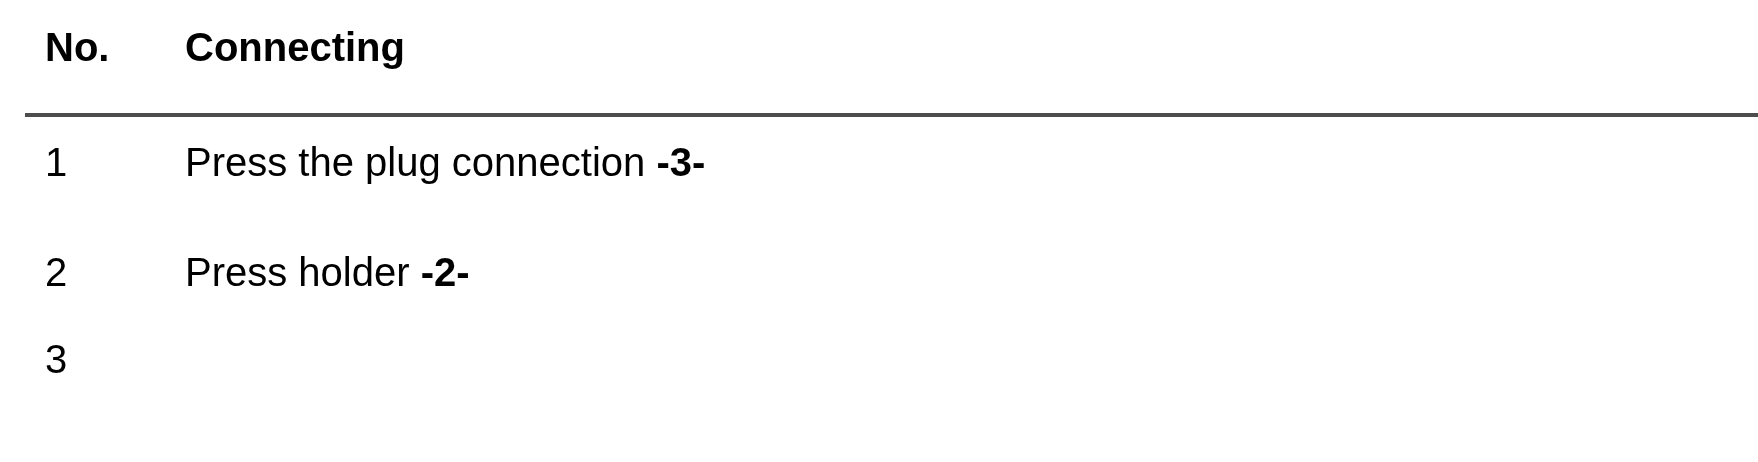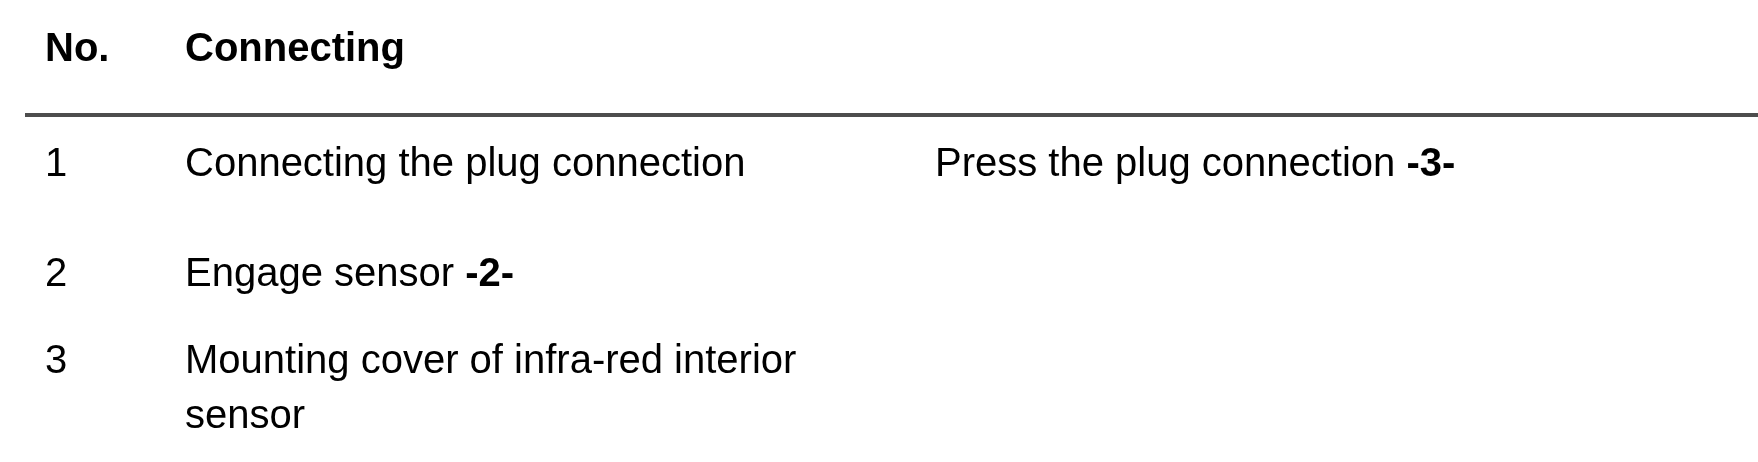--- a/index.html
+++ b/index.html
@@ -57,27 +57,25 @@
 
   <div class="row header-row">
     <div class="cell">No.</div>
     <div class="cell c-proc">Connecting</div>
   </div>
 
   <div class="rule" style="background: rgb(77, 77, 77);"></div>
 
   <div class="row body-row r1">
     <div class="cell">1</div>
-    <div class="cell c-proc">Connecting the plug connection</div>
     <div class="cell"><span>Press the plug connection </span><b class="ref">-3-</b></div>
   </div>
 
   <div class="row body-row r2">
     <div class="cell">2</div>
-    <div class="cell"><span>Engage sensor </span><b class="ref">-2-</b></div>
+    <div class="cell"><span>Press holder </span><b class="ref">-2-</b></div>
   </div>
 
   <div class="row body-row r3">
     <div class="cell">3</div>
-    <div class="cell c-proc">Mounting cover of infra-red interior sensor</div>
   </div>
 
 </div>
 
 </body></html>

